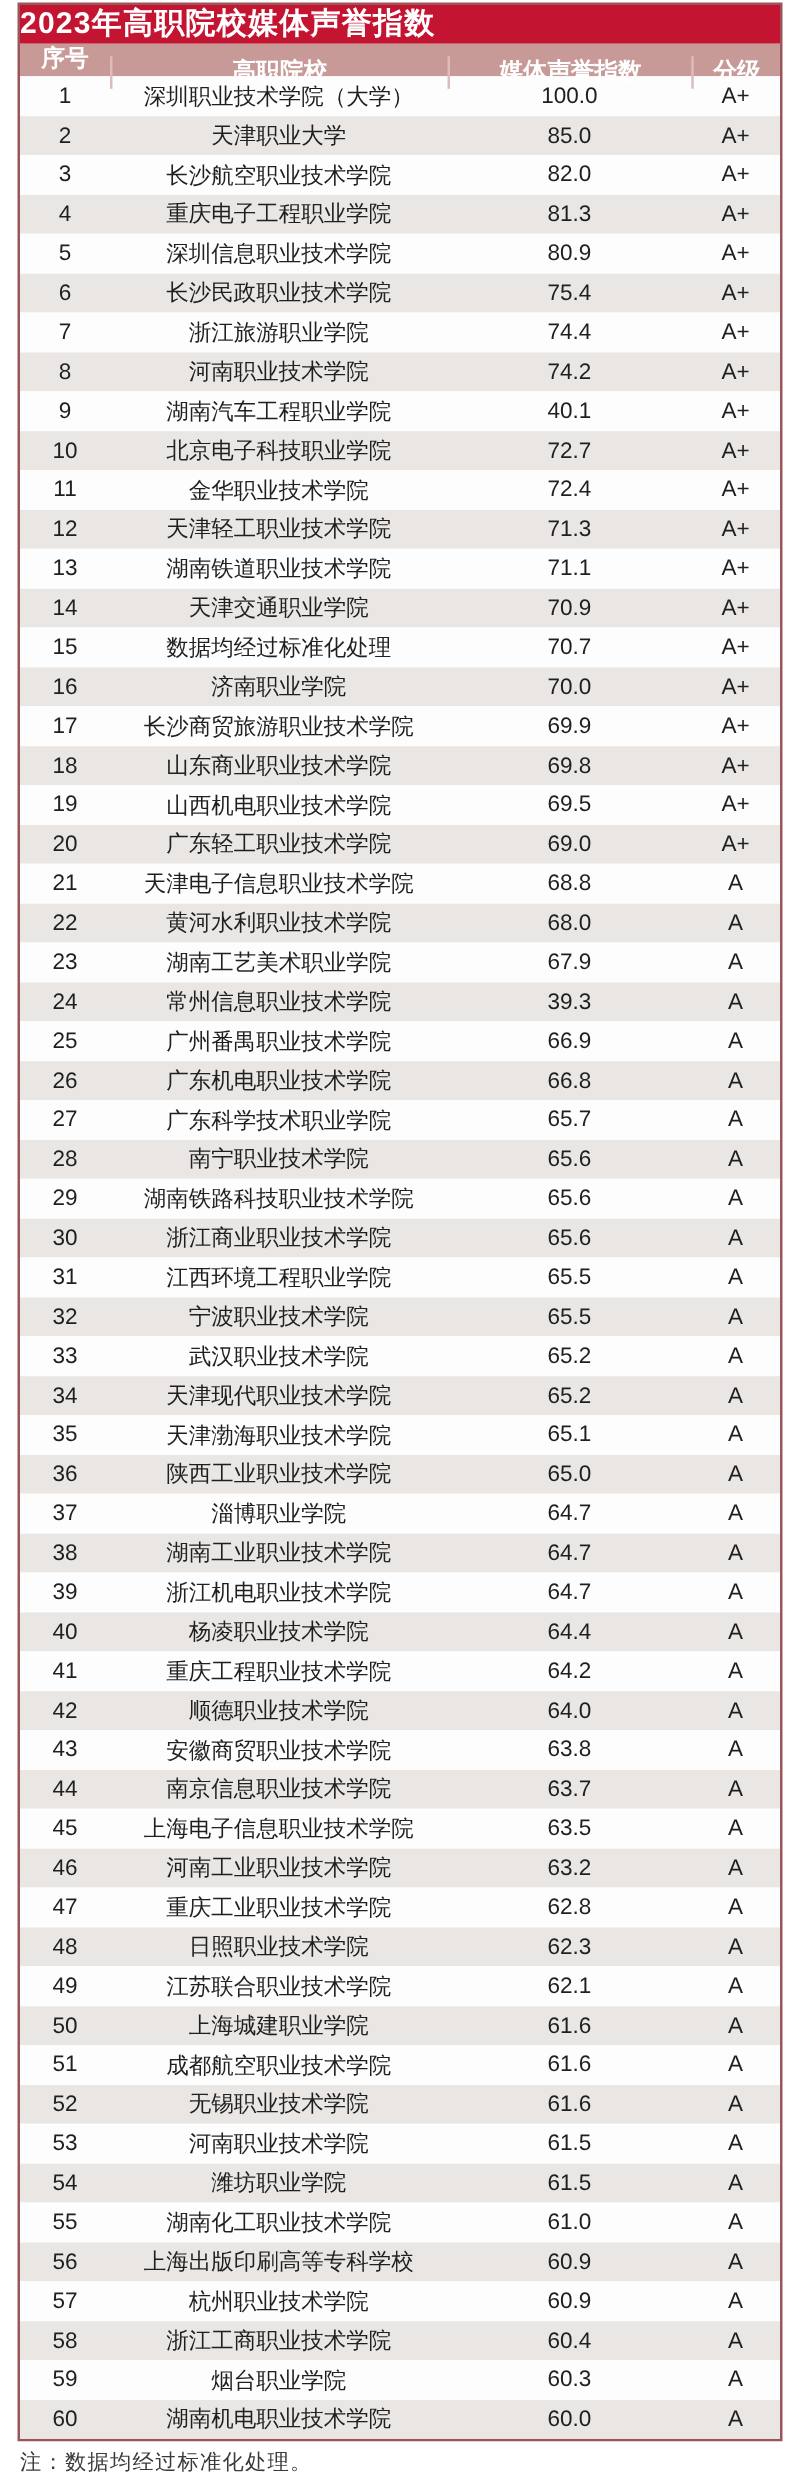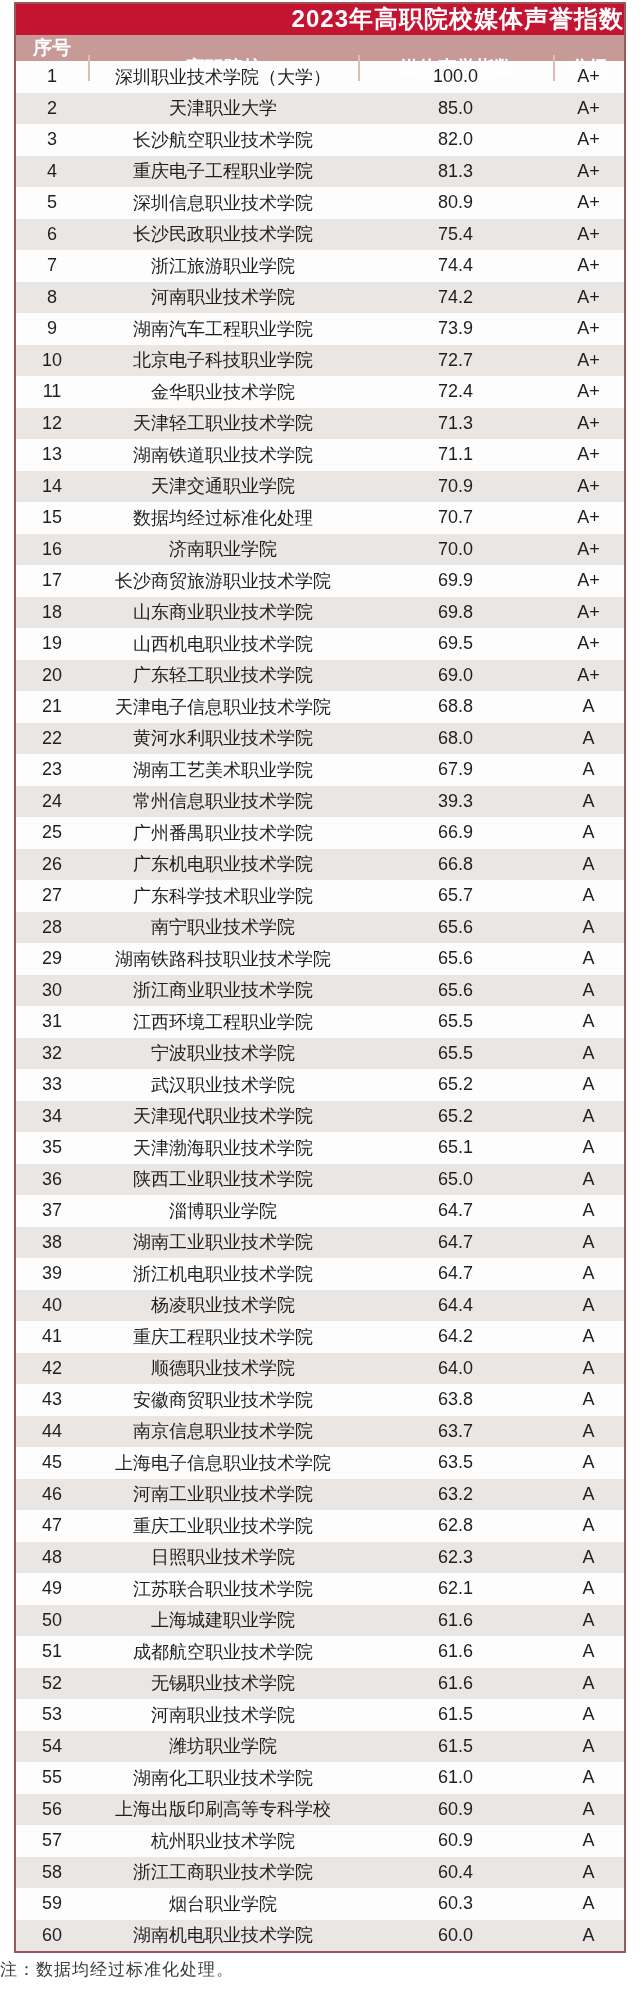--- a/index.html
+++ b/index.html
@@ -27,31 +27,32 @@
     width:612px;
     border:2px solid var(--frame-border);
     background:var(--row-white);
   }
   .title-bar{
     height:31px;
     background:var(--title-bg);
     color:#ffffff;
     font-size:24px;
     font-weight:bold;
-    text-align:right;
+    text-align:left;
     line-height:30px;
     letter-spacing:1px;
   }
   .head-row{
     height:26px;
     background:var(--header-bg);
     color:#ffffff;
     font-weight:bold;
     font-size:19px;
     display:flex;
+    align-items:center;
   }
   .head-row .cell{
     text-align:center;
     line-height:26px;
     height:26px;
   }
   .head-row .cell + .cell{
     border-left:2px solid var(--header-sep);
     margin-top:20px;
   }
@@ -63,21 +64,21 @@
     background:var(--row-white);
   }
   .row.striped{background:var(--stripe);}
   .cell{text-align:center;}
   .c-rank{width:72px;}
   .c-school{width:270px;}
   .c-score{width:195px;}
   .c-grade{flex:1;}
   .note{
     position:absolute;
-    left:0;top:1958px;
+    left:16px;top:1958px;
     font-size:17px;
     color:var(--note-text);
     letter-spacing:1px;
   }
 </style>
 </head>
 <body>
 
 <div class="table-frame">
   <div class="title-bar">2023年高职院校媒体声誉指数</div>
@@ -134,21 +135,21 @@
       </div>
       <div class="row striped">
         <div class="cell c-rank">8</div>
         <div class="cell c-school">河南职业技术学院</div>
         <div class="cell c-score">74.2</div>
         <div class="cell c-grade">A+</div>
       </div>
       <div class="row">
         <div class="cell c-rank">9</div>
         <div class="cell c-school">湖南汽车工程职业学院</div>
-        <div class="cell c-score">73.9</div>
+        <div class="cell c-score">40.1</div>
         <div class="cell c-grade">A+</div>
       </div>
       <div class="row striped">
         <div class="cell c-rank">10</div>
         <div class="cell c-school">北京电子科技职业学院</div>
         <div class="cell c-score">72.7</div>
         <div class="cell c-grade">A+</div>
       </div>
       <div class="row">
         <div class="cell c-rank">11</div>

